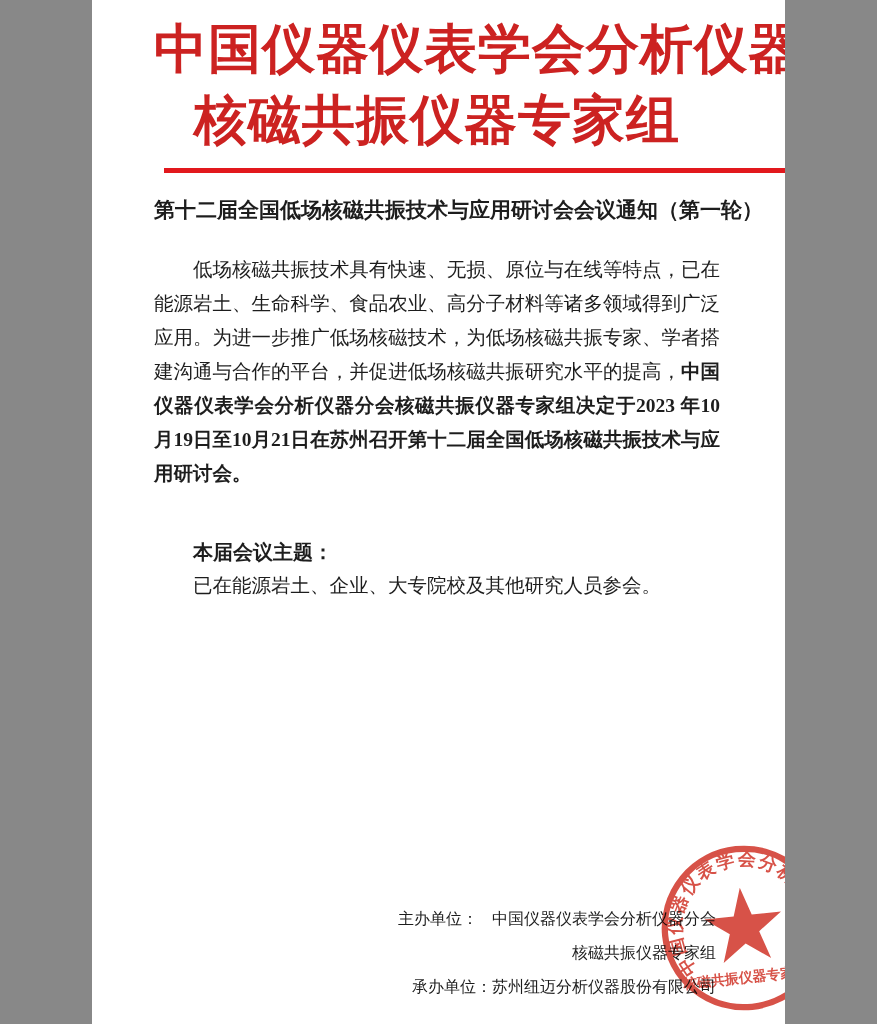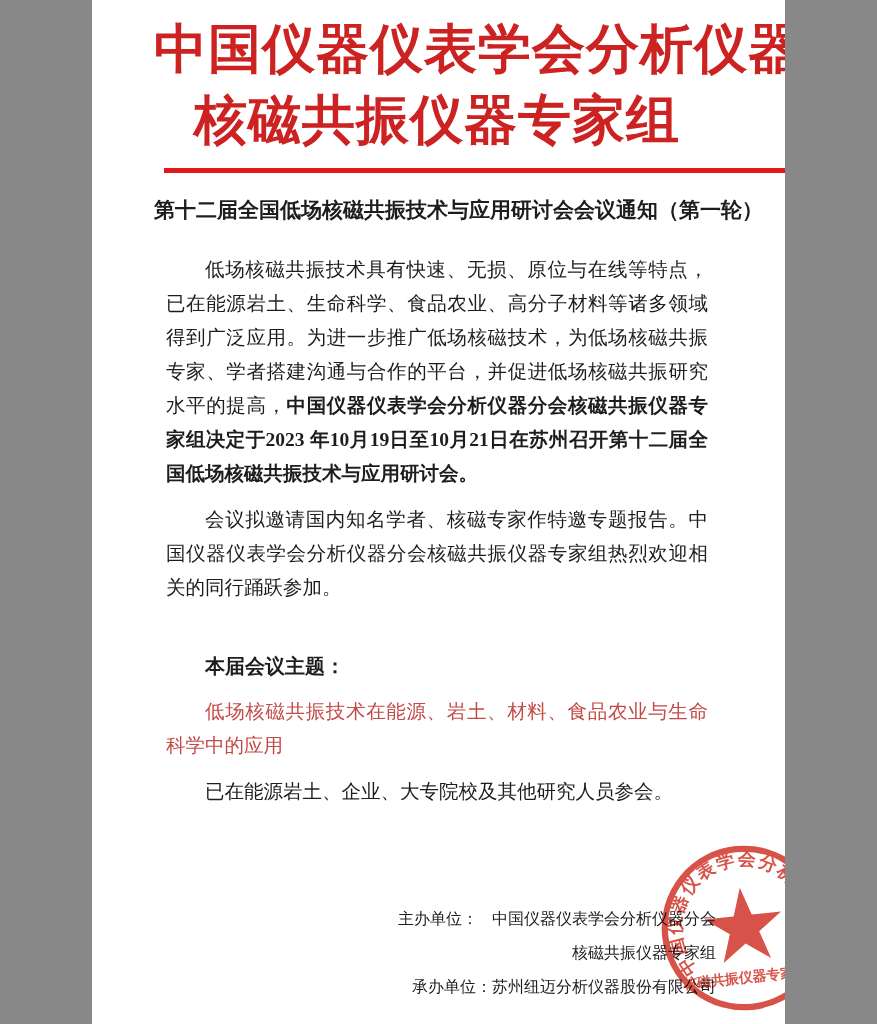--- a/index.html
+++ b/index.html
@@ -35,21 +35,21 @@
     margin: 22px 0 12px 0;
     text-align: center;
     font-size: 21px;
     line-height: 30px;
     font-weight: bold;
     white-space: nowrap;
   }
 
   .body-text { margin-top: 28px; }
   .body-text p {
-    margin: 12px;
+    margin: 0;
     font-size: 19.5px;
     line-height: 34px;
     text-align: justify;
     text-indent: 39px;
   }
   .body-text .bold-run { font-weight: bold; }
 
   .theme-label {
     margin-top: 44px !important;
     font-weight: bold;
@@ -95,23 +95,21 @@
       <div>中国仪器仪表学会分析仪器分会</div>
       <div>核磁共振仪器专家组</div>
     </div>
 
     <div class="header-rule"></div>
 
     <div class="doc-subtitle">第十二届全国低场核磁共振技术与应用研讨会会议通知（第一轮）</div>
 
     <div class="body-text">
       <p><span>低场核磁共振技术具有快速、无损、原位与在线等特点，已在能源岩土、生命科学、食品农业、高分子材料等诸多领域得到广泛应用。为进一步推广低场核磁技术，为低场核磁共振专家、学者搭建沟通与合作的平台，并促进低场核磁共振研究水平的提高，</span><span class="bold-run">中国仪器仪表学会分析仪器分会核磁共振仪器专家组决定于2023 年10月19日至10月21日在苏州召开第十二届全国低场核磁共振技术与应用研讨会。</span></p>
-      <p>会议拟邀请国内知名学者、核磁专家作特邀专题报告。中国仪器仪表学会分析仪器分会核磁共振仪器专家组热烈欢迎相关的同行踊跃参加。</p>
       <p class="theme-label">本届会议主题：</p>
-      <p class="theme-topic">低场核磁共振技术在能源、岩土、材料、食品农业与生命科学中的应用</p>
       <p>已在能源岩土、企业、大专院校及其他研究人员参会。</p>
     </div>
   </div>
 
   <div class="footer-block">
     <div><span>主办单位：</span><span class="gap"></span><span>中国仪器仪表学会分析仪器分会</span></div>
     <div>核磁共振仪器专家组</div>
     <div><span>承办单位：</span><span>苏州纽迈分析仪器股份有限公司</span></div>
   </div>
 

